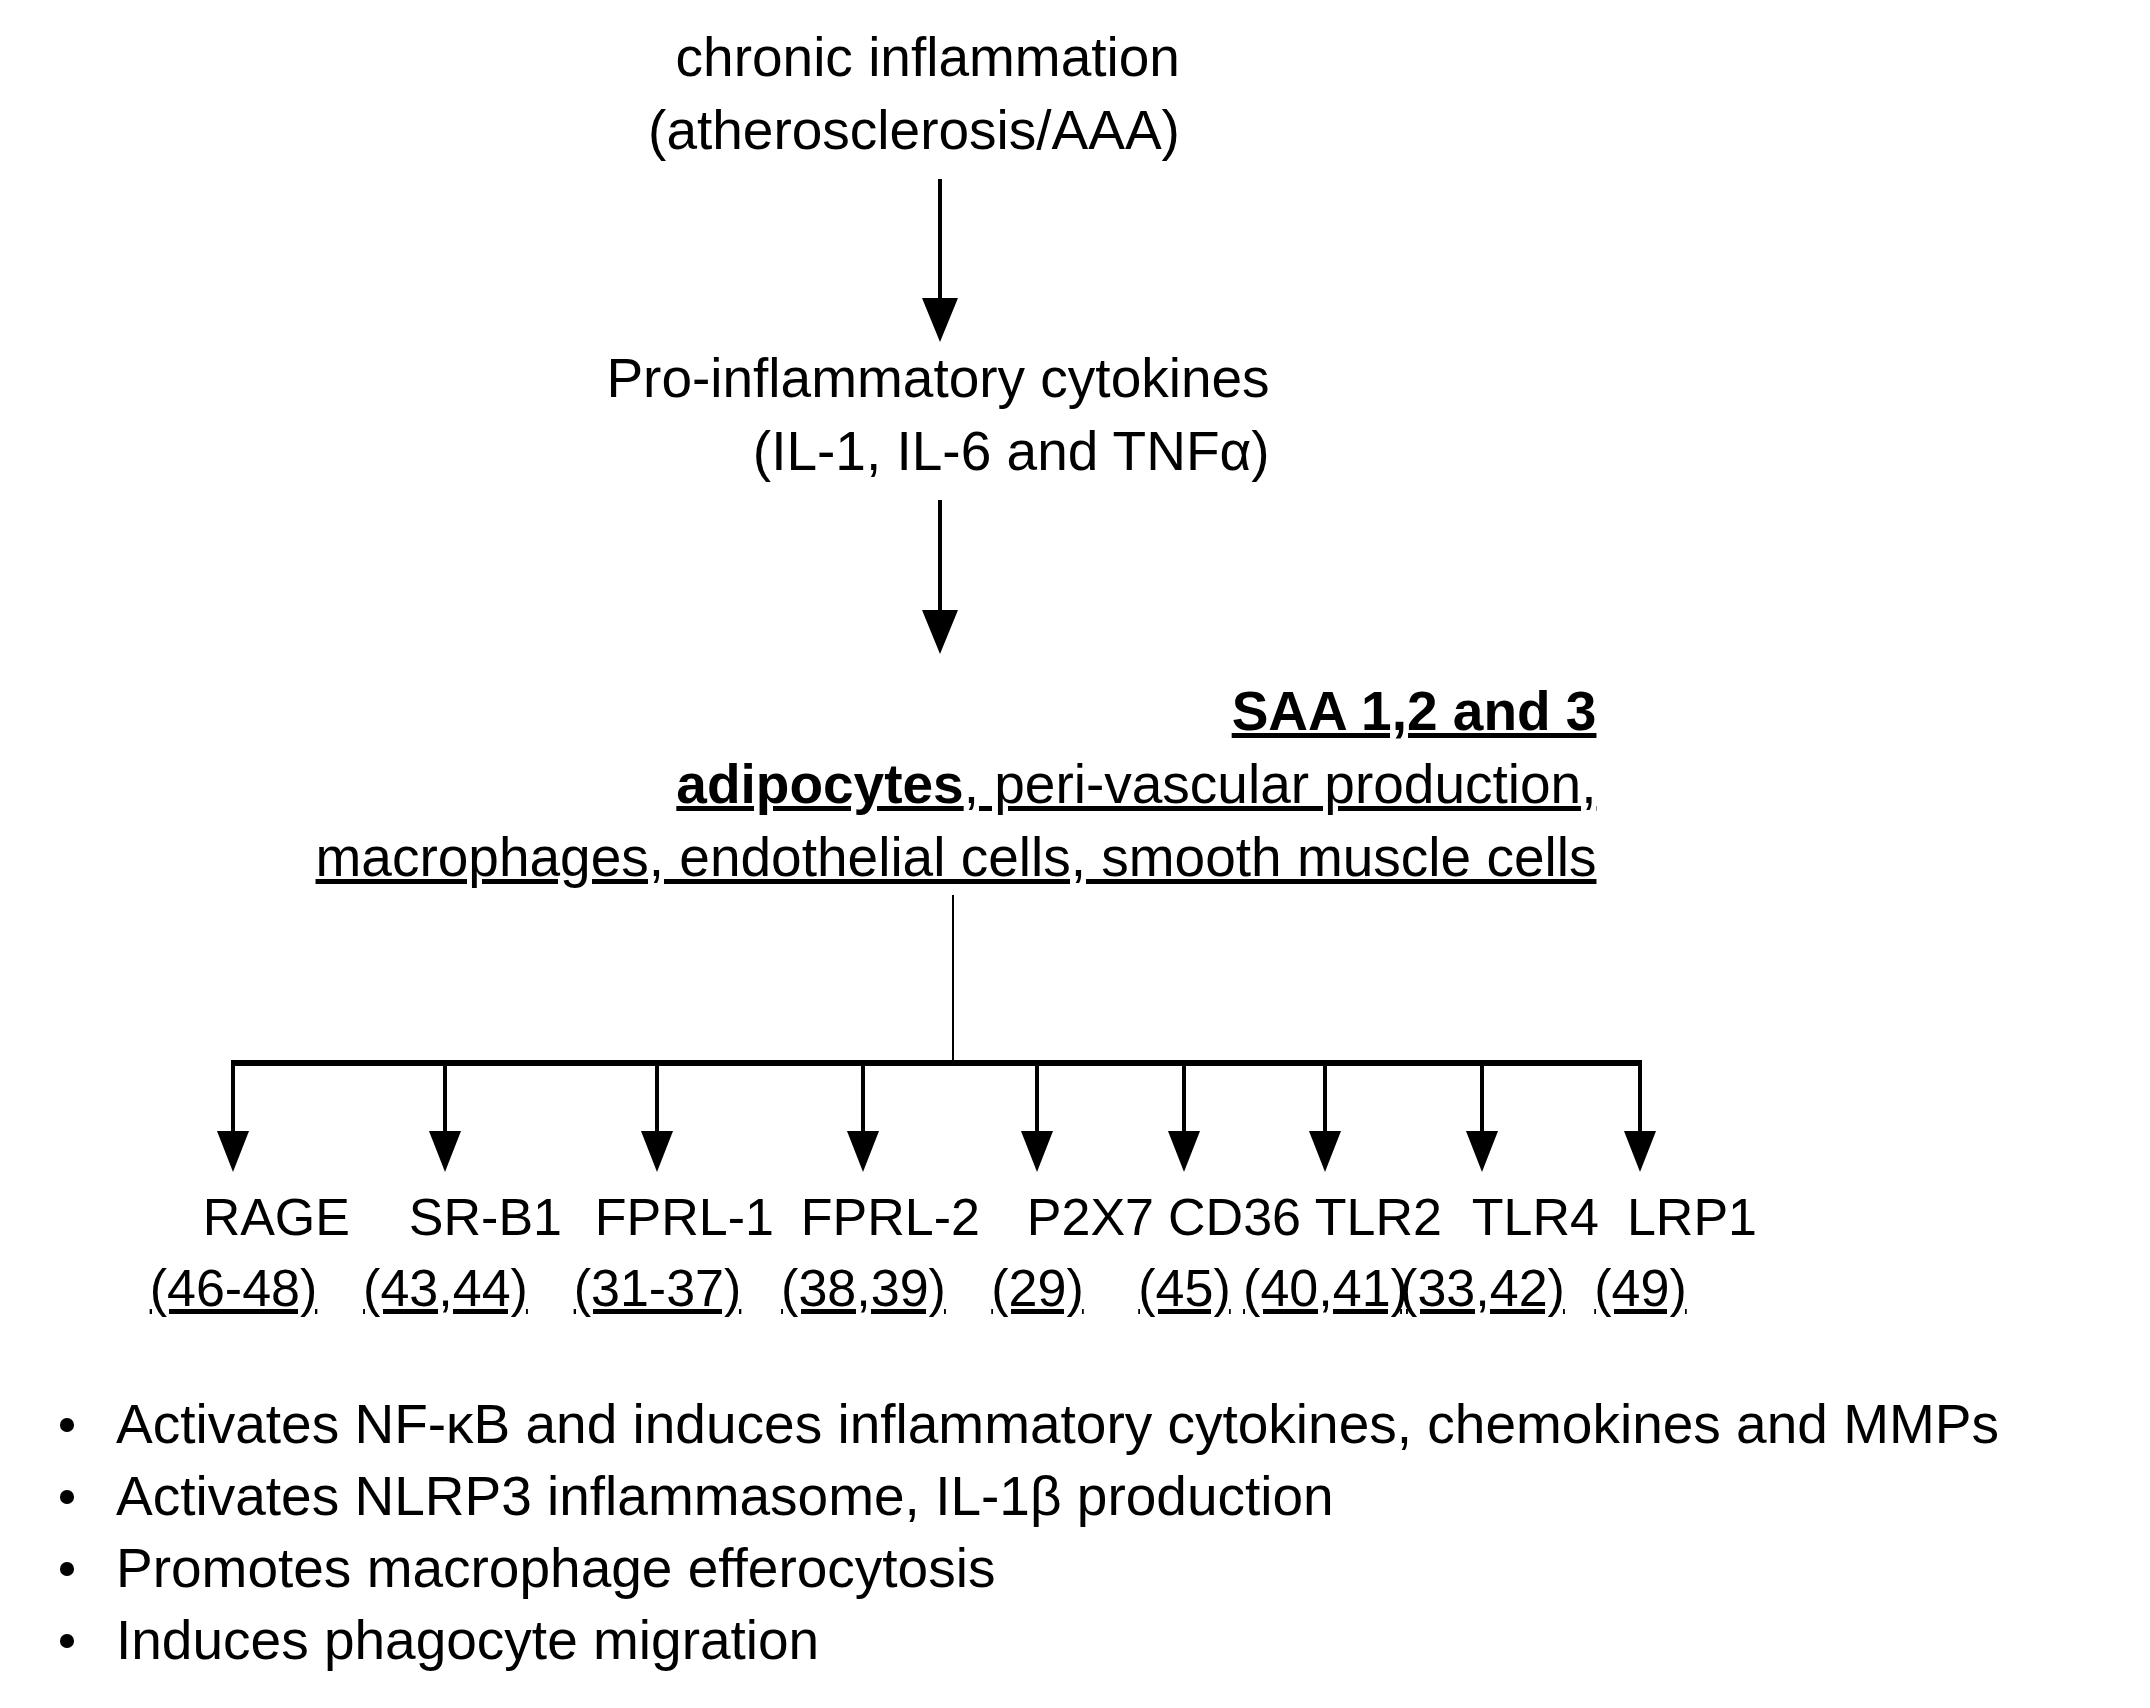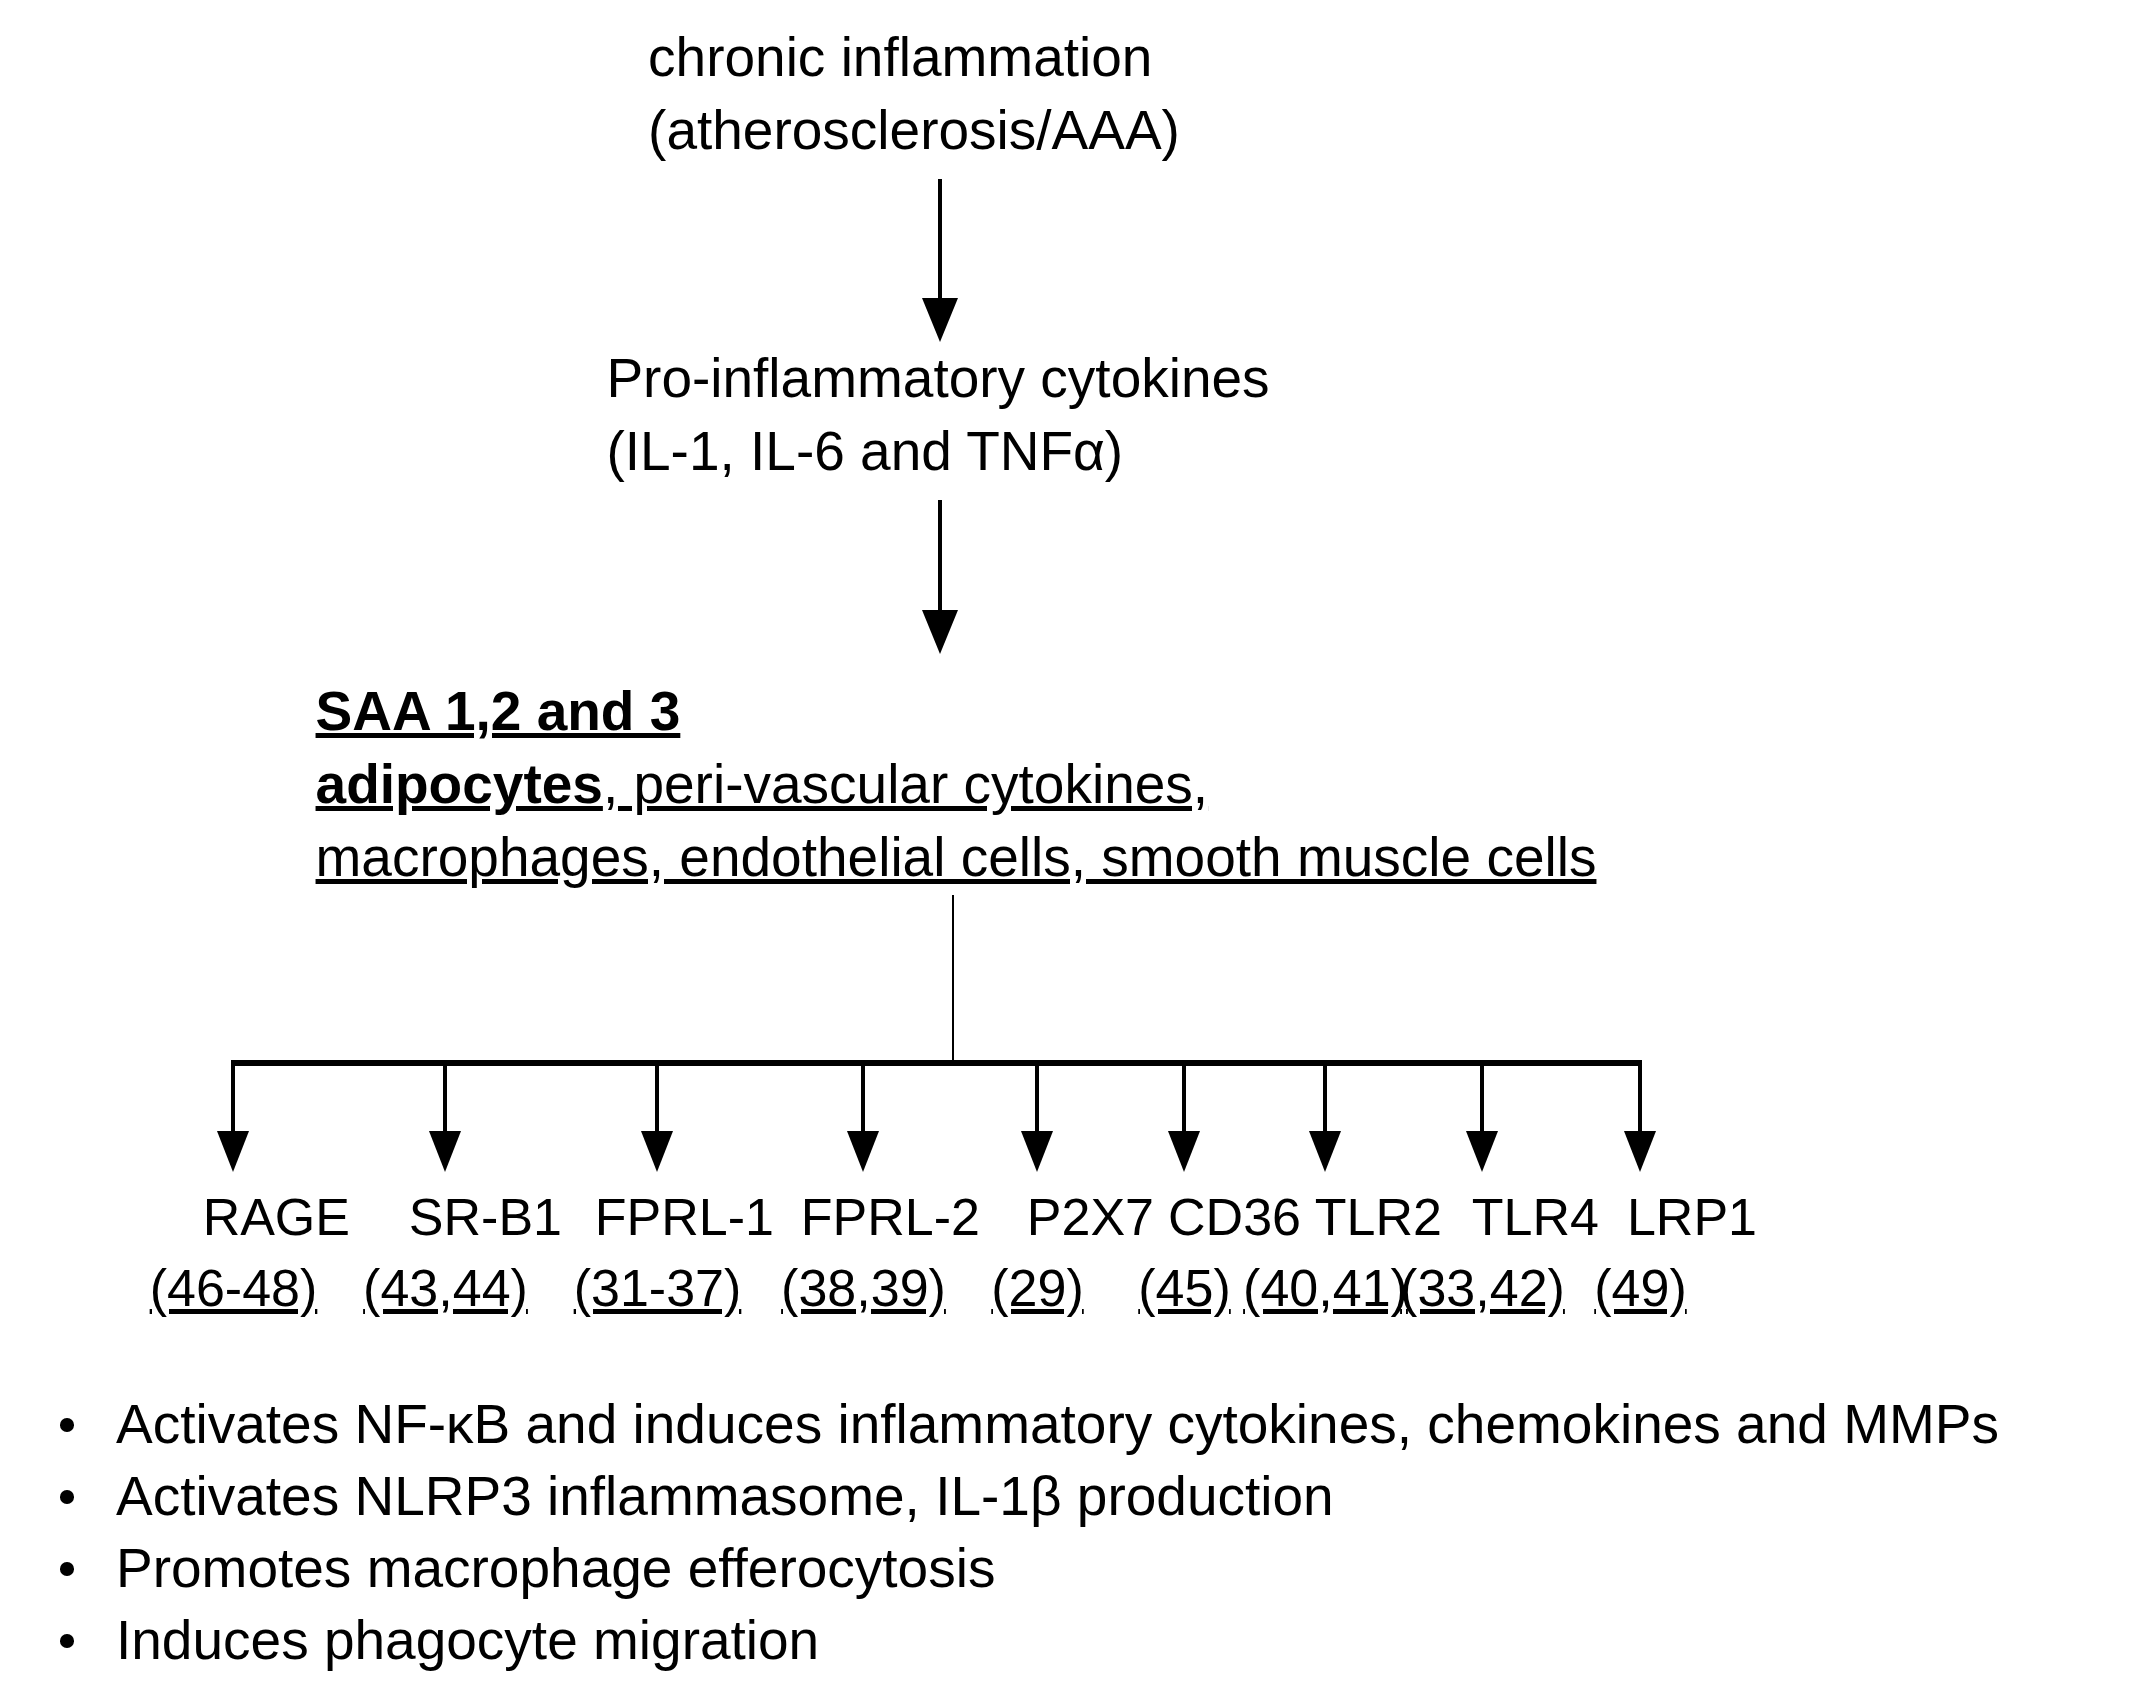--- a/index.html
+++ b/index.html
@@ -10,21 +10,21 @@
     background: #ffffff;
     color: #000000;
     font-family: "Liberation Sans", sans-serif;
     font-size: 55px;
     line-height: 73px;
     overflow: hidden;
   }
   .node {
     position: absolute;
     transform: translateX(-50%);
-    text-align: left;
+    text-align: right;
     white-space: nowrap;
   }
   .bold { font-weight: bold; }
 
   
   .varrow { position: absolute; width: 0; }
   .varrow .shaft {
     position: absolute; left: -2.1px; top: 0; width: 4.1px; background: #000;
   }
   .varrow .head {
@@ -100,21 +100,21 @@
     <div>(IL-1, IL-6 and TNFα)</div>
   </div>
 
   <div class="varrow arrow2" style="left:940px; top:500px;">
     <div class="shaft"></div>
     <div class="head"></div>
   </div>
 
   <div class="node" style="left:956px; top:675px;text-decoration:underline;">
     <div class="bold">SAA 1,2 and 3</div>
-    <div><span class="bold">adipocytes</span><span>, peri-vascular cytokines,</span></div>
+    <div><span class="bold">adipocytes</span><span>, peri-vascular production,</span></div>
     <div>macrophages, endothelial cells, smooth muscle cells</div>
   </div>
 
   <div class="stem"></div>
   <div class="hbar"></div>
 
   <div class="branch" style="left:233px;">
     <div class="bshaft"></div>
     <div class="bhead"></div>
     <div class="rname">RAGE</div>

